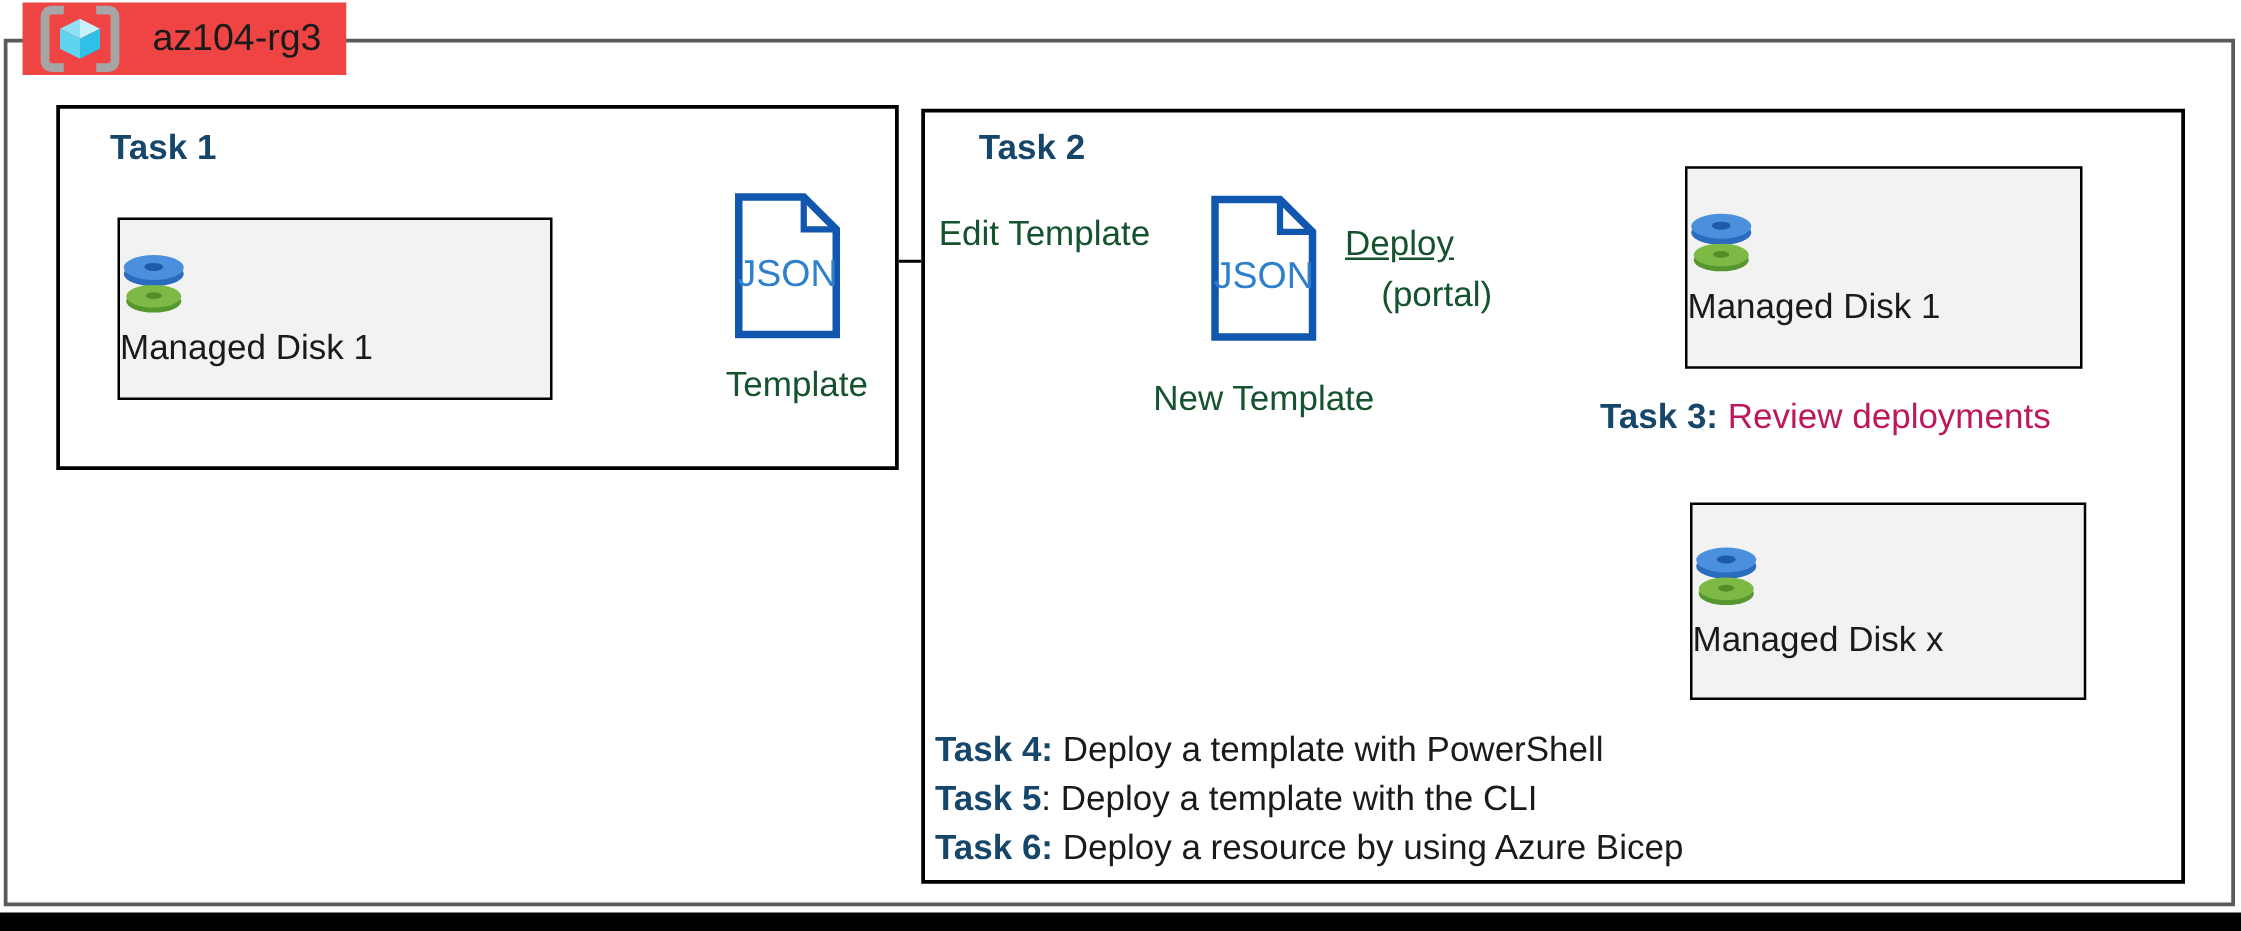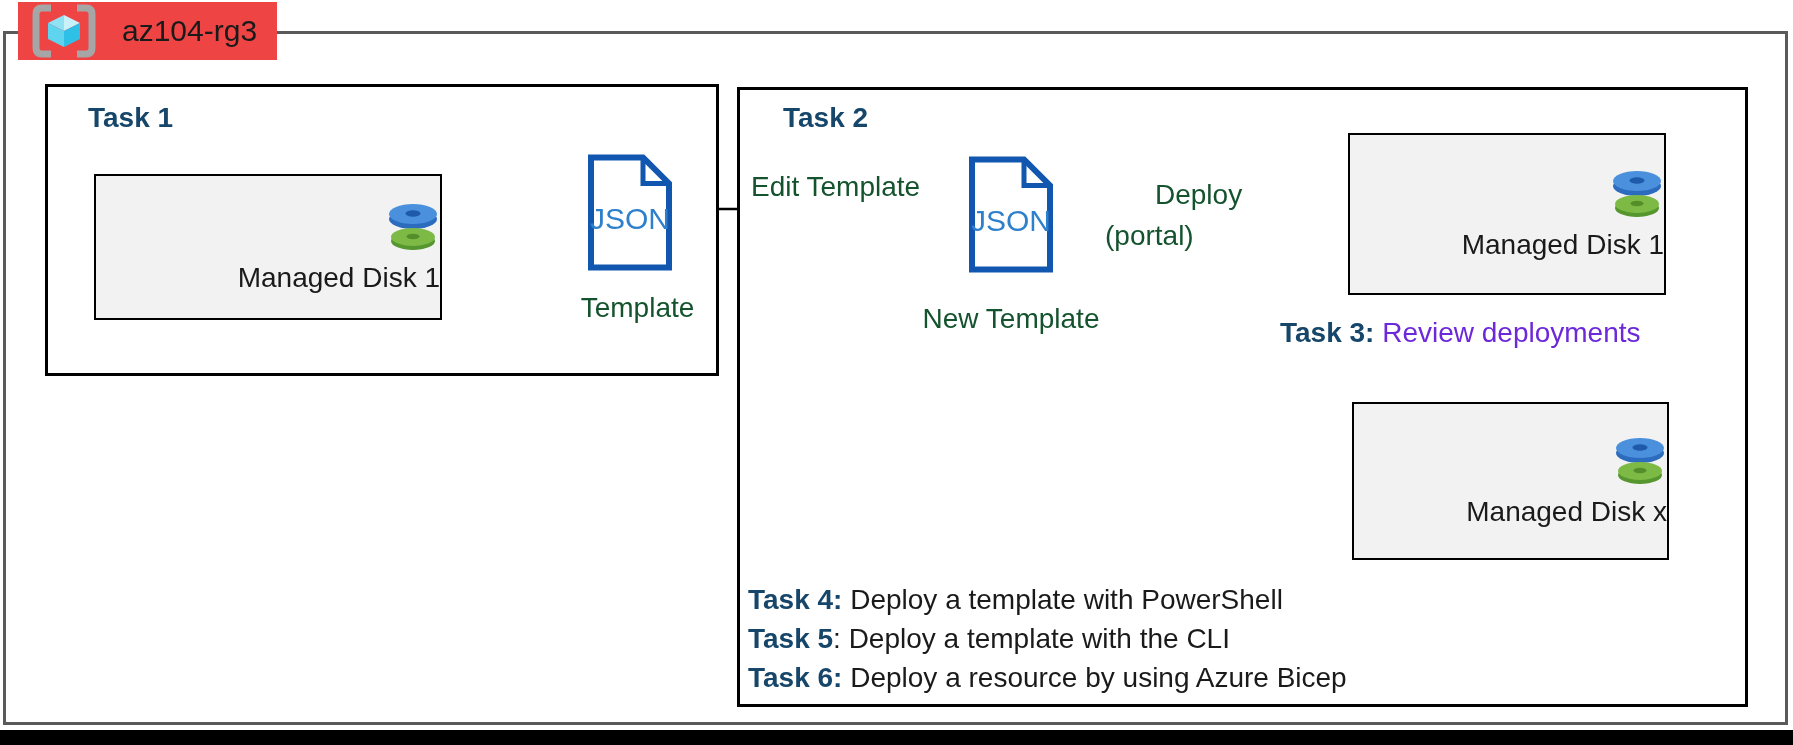--- a/index.html
+++ b/index.html
@@ -10,26 +10,26 @@
   .abs{position:absolute;}
   .outer-box{left:3px;top:31px;width:1785px;height:694px;border:3px solid #5A5A5A;box-sizing:border-box;}
   .bottom-bar{left:0;top:730px;width:1793px;height:15px;background:#000;}
   .rg-header{left:18px;top:2px;height:58px;display:flex;align-items:center;gap:24px;background:#ef4444;padding:0 20px 0 12px;}
   .rg-name{font-size:30px;color:#1a1a1a;white-space:nowrap;}
   .task-box{border:3px solid #000;box-sizing:border-box;background:#fff;}
   .task1-box{left:45px;top:84px;width:674px;height:292px;}
   .task2-box{left:737px;top:87px;width:1011px;height:620px;}
   .box-title{font-size:28px;font-weight:bold;color:#17466B;white-space:nowrap;}
   .disk-card{background:#F2F2F2;border:2px solid #000;box-sizing:border-box;
-    display:flex;flex-direction:column;align-items:flex-end;justify-content:center;gap:10px;}
+    display:flex;flex-direction:column;align-items:flex-start;justify-content:center;gap:10px;}
   .disk-card .card-label{font-size:28px;color:#1a1a1a;white-space:nowrap;}
   .plain-label{font-size:28px;color:#14532d;white-space:nowrap;}
   .center{text-align:center;}
   .json-wrap{width:88px;height:121px;}
-  .navy{color:#6d28d9;}
+  .navy{color:#be185d;}
   .tline{font-size:28px;line-height:39px;white-space:nowrap;color:#1a1a1a;}
   .tline b{color:#17466B;}
   .arrow-layer{left:0;top:0;width:1793px;height:745px;pointer-events:none;}
 </style>
 </head>
 <body>
 
 <div class="canvas">
 
   <div class="abs outer-box"></div>
@@ -90,21 +90,21 @@
 
   <div class="abs json-wrap" style="left:967px;top:154px;">
     <svg width="88" height="121" viewBox="0 0 88 120">
       <path d="M5 5 H57 L83 31 V115 H5 Z" fill="#fff" stroke="#1157B0" stroke-width="6"></path>
       <path d="M57 5 V31 H83" fill="none" stroke="#1157B0" stroke-width="5"></path>
       <text x="44" y="76" text-anchor="middle" font-size="30" fill="#2E80CC" font-family="Liberation Sans, sans-serif">JSON</text>
     </svg>
   </div>
   <div class="abs plain-label center" style="left:901px;top:303px;width:220px;">New Template</div>
 
-  <div class="abs plain-label" style="left:1155px;top:179px;">Deploy</div>
+  <div class="abs plain-label" style="left:1076px;top:179px;text-decoration:underline;">Deploy</div>
   <div class="abs plain-label" style="left:1105px;top:220px;">(portal)</div>
 
   <div class="abs disk-card" style="left:1348px;top:133px;width:318px;height:162px;">
     <svg width="54" height="52" viewBox="0 0 54 52">
       <ellipse cx="27" cy="19" rx="24" ry="10" fill="#2C6CBE"></ellipse>
       <ellipse cx="27" cy="14" rx="24" ry="10" fill="#4A90DC"></ellipse>
       <ellipse cx="27" cy="13.5" rx="7.5" ry="3.2" fill="#1E5AA9"></ellipse>
       <ellipse cx="27" cy="41" rx="22" ry="9" fill="#55962E"></ellipse>
       <ellipse cx="27" cy="37" rx="22" ry="9" fill="#7CBA45"></ellipse>
       <ellipse cx="27" cy="36.5" rx="6.5" ry="2.8" fill="#538E2B"></ellipse>

